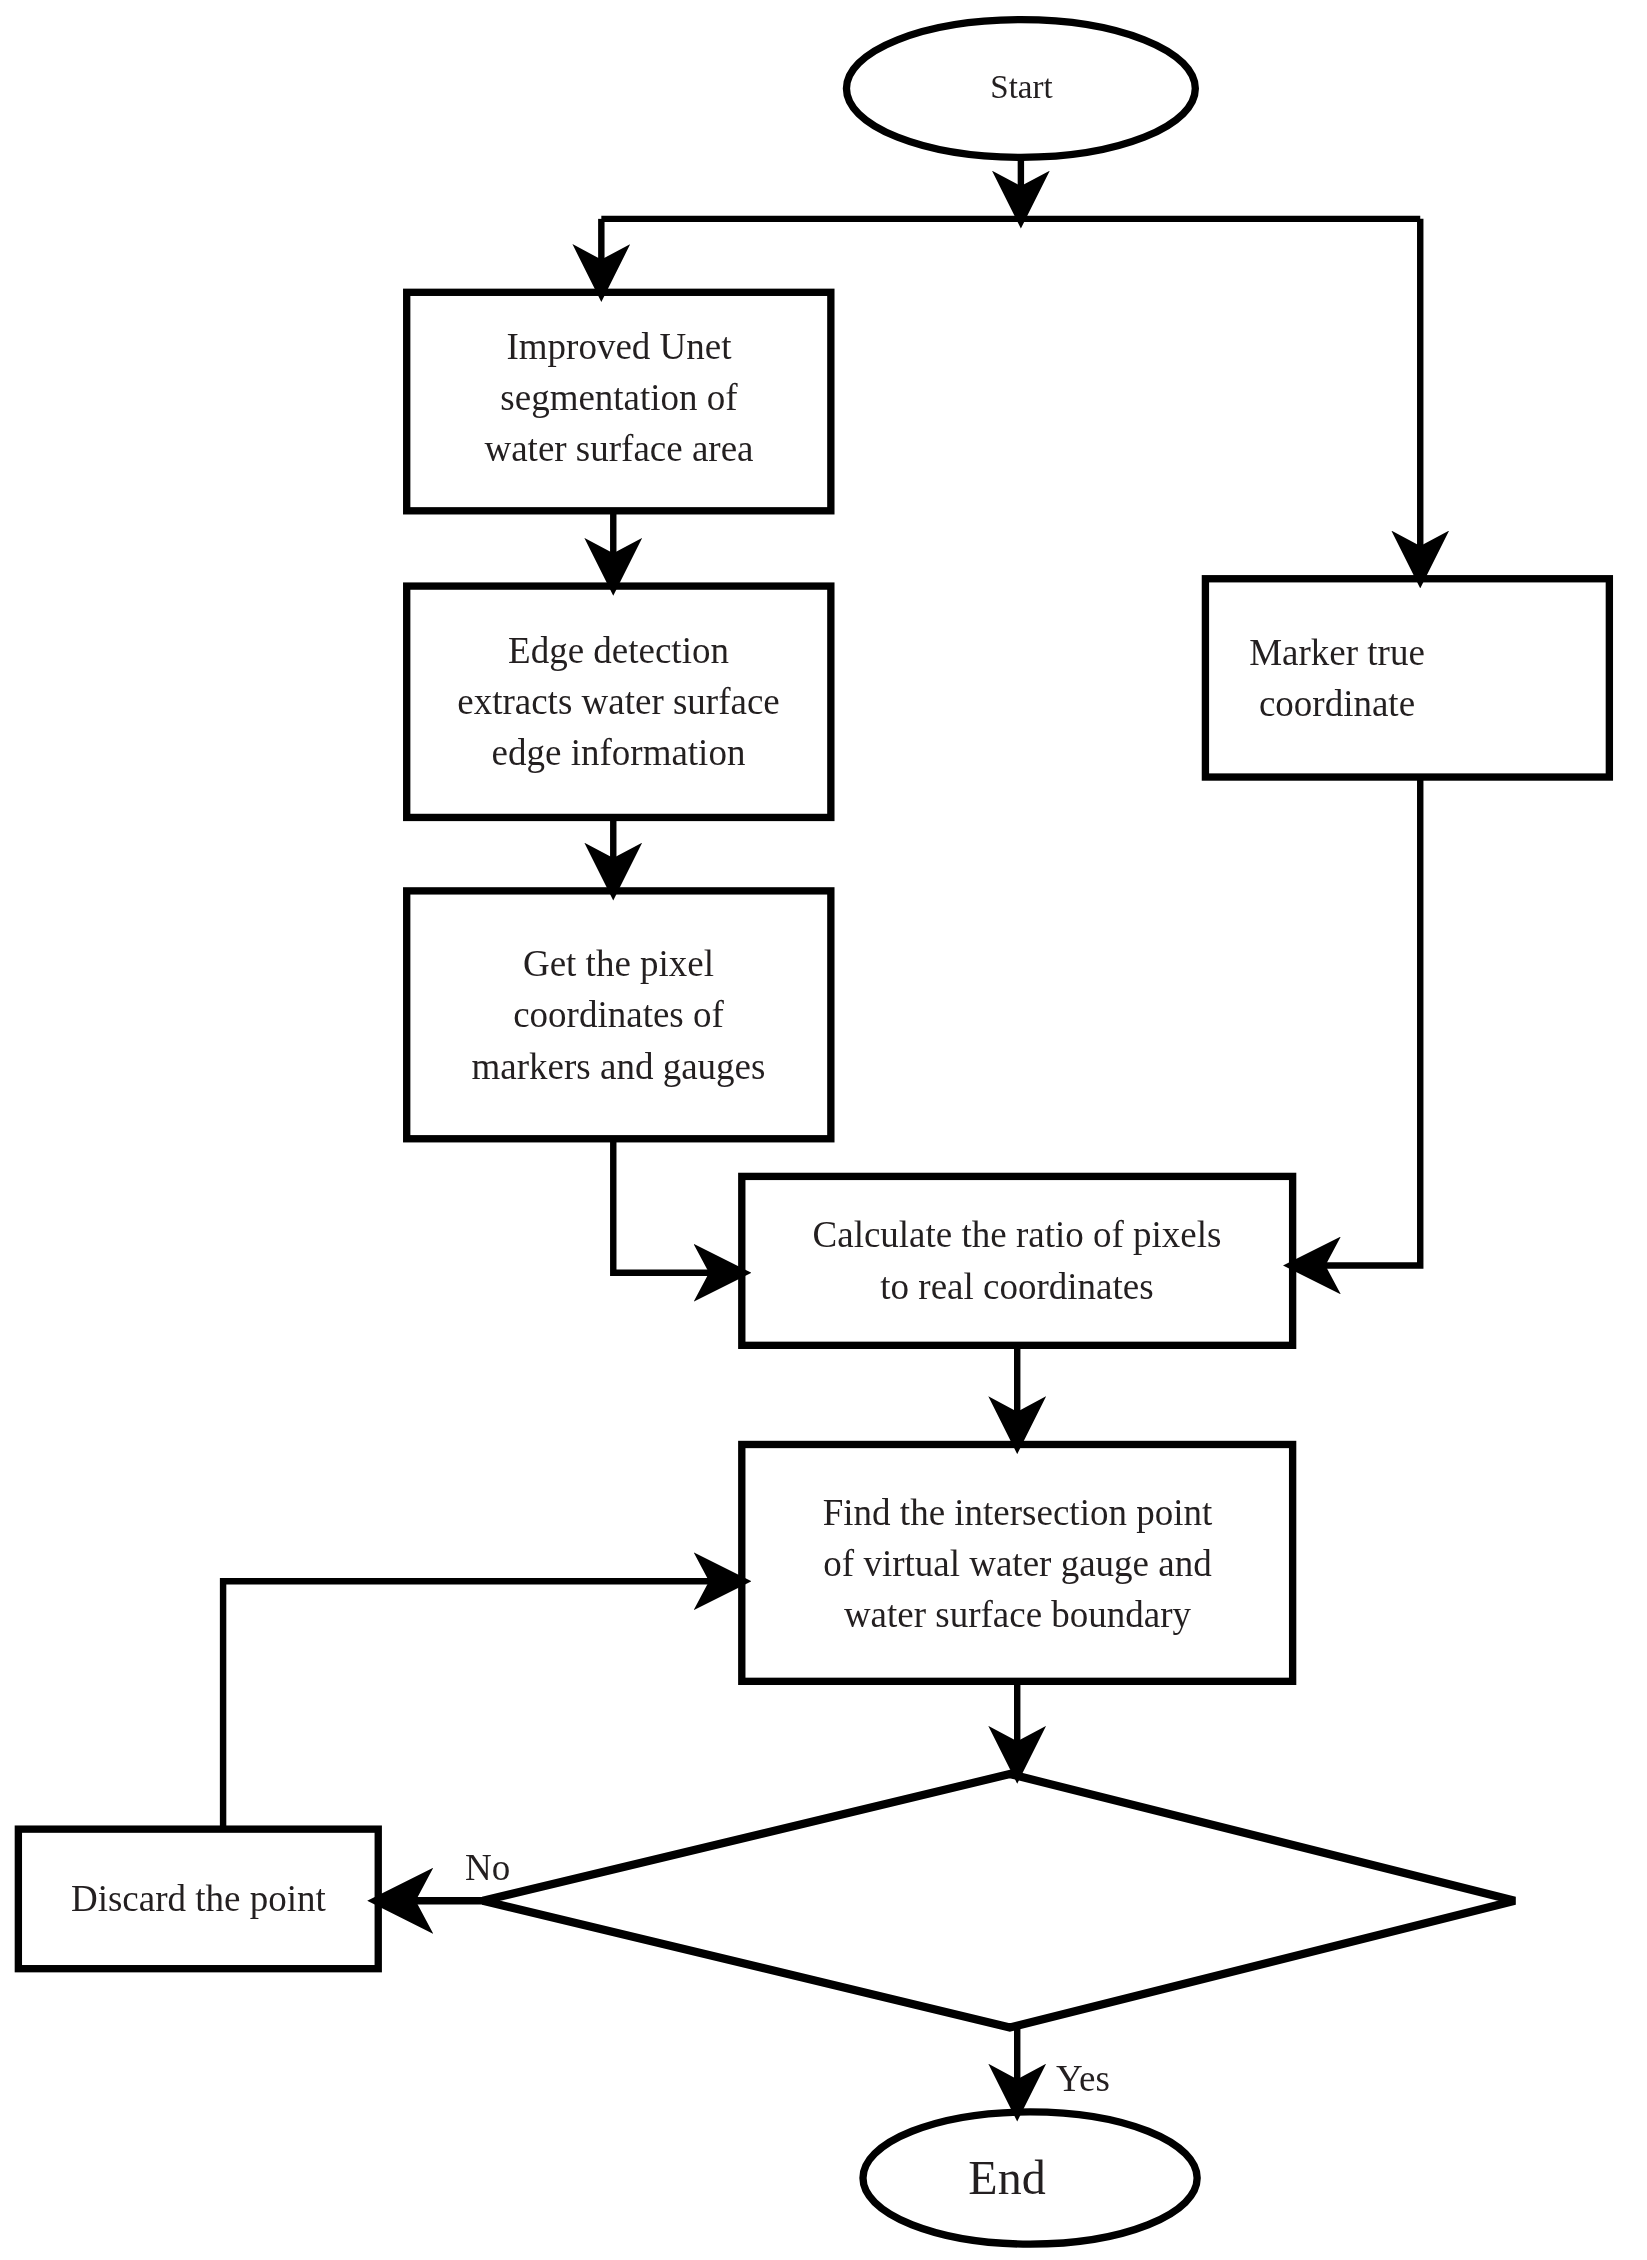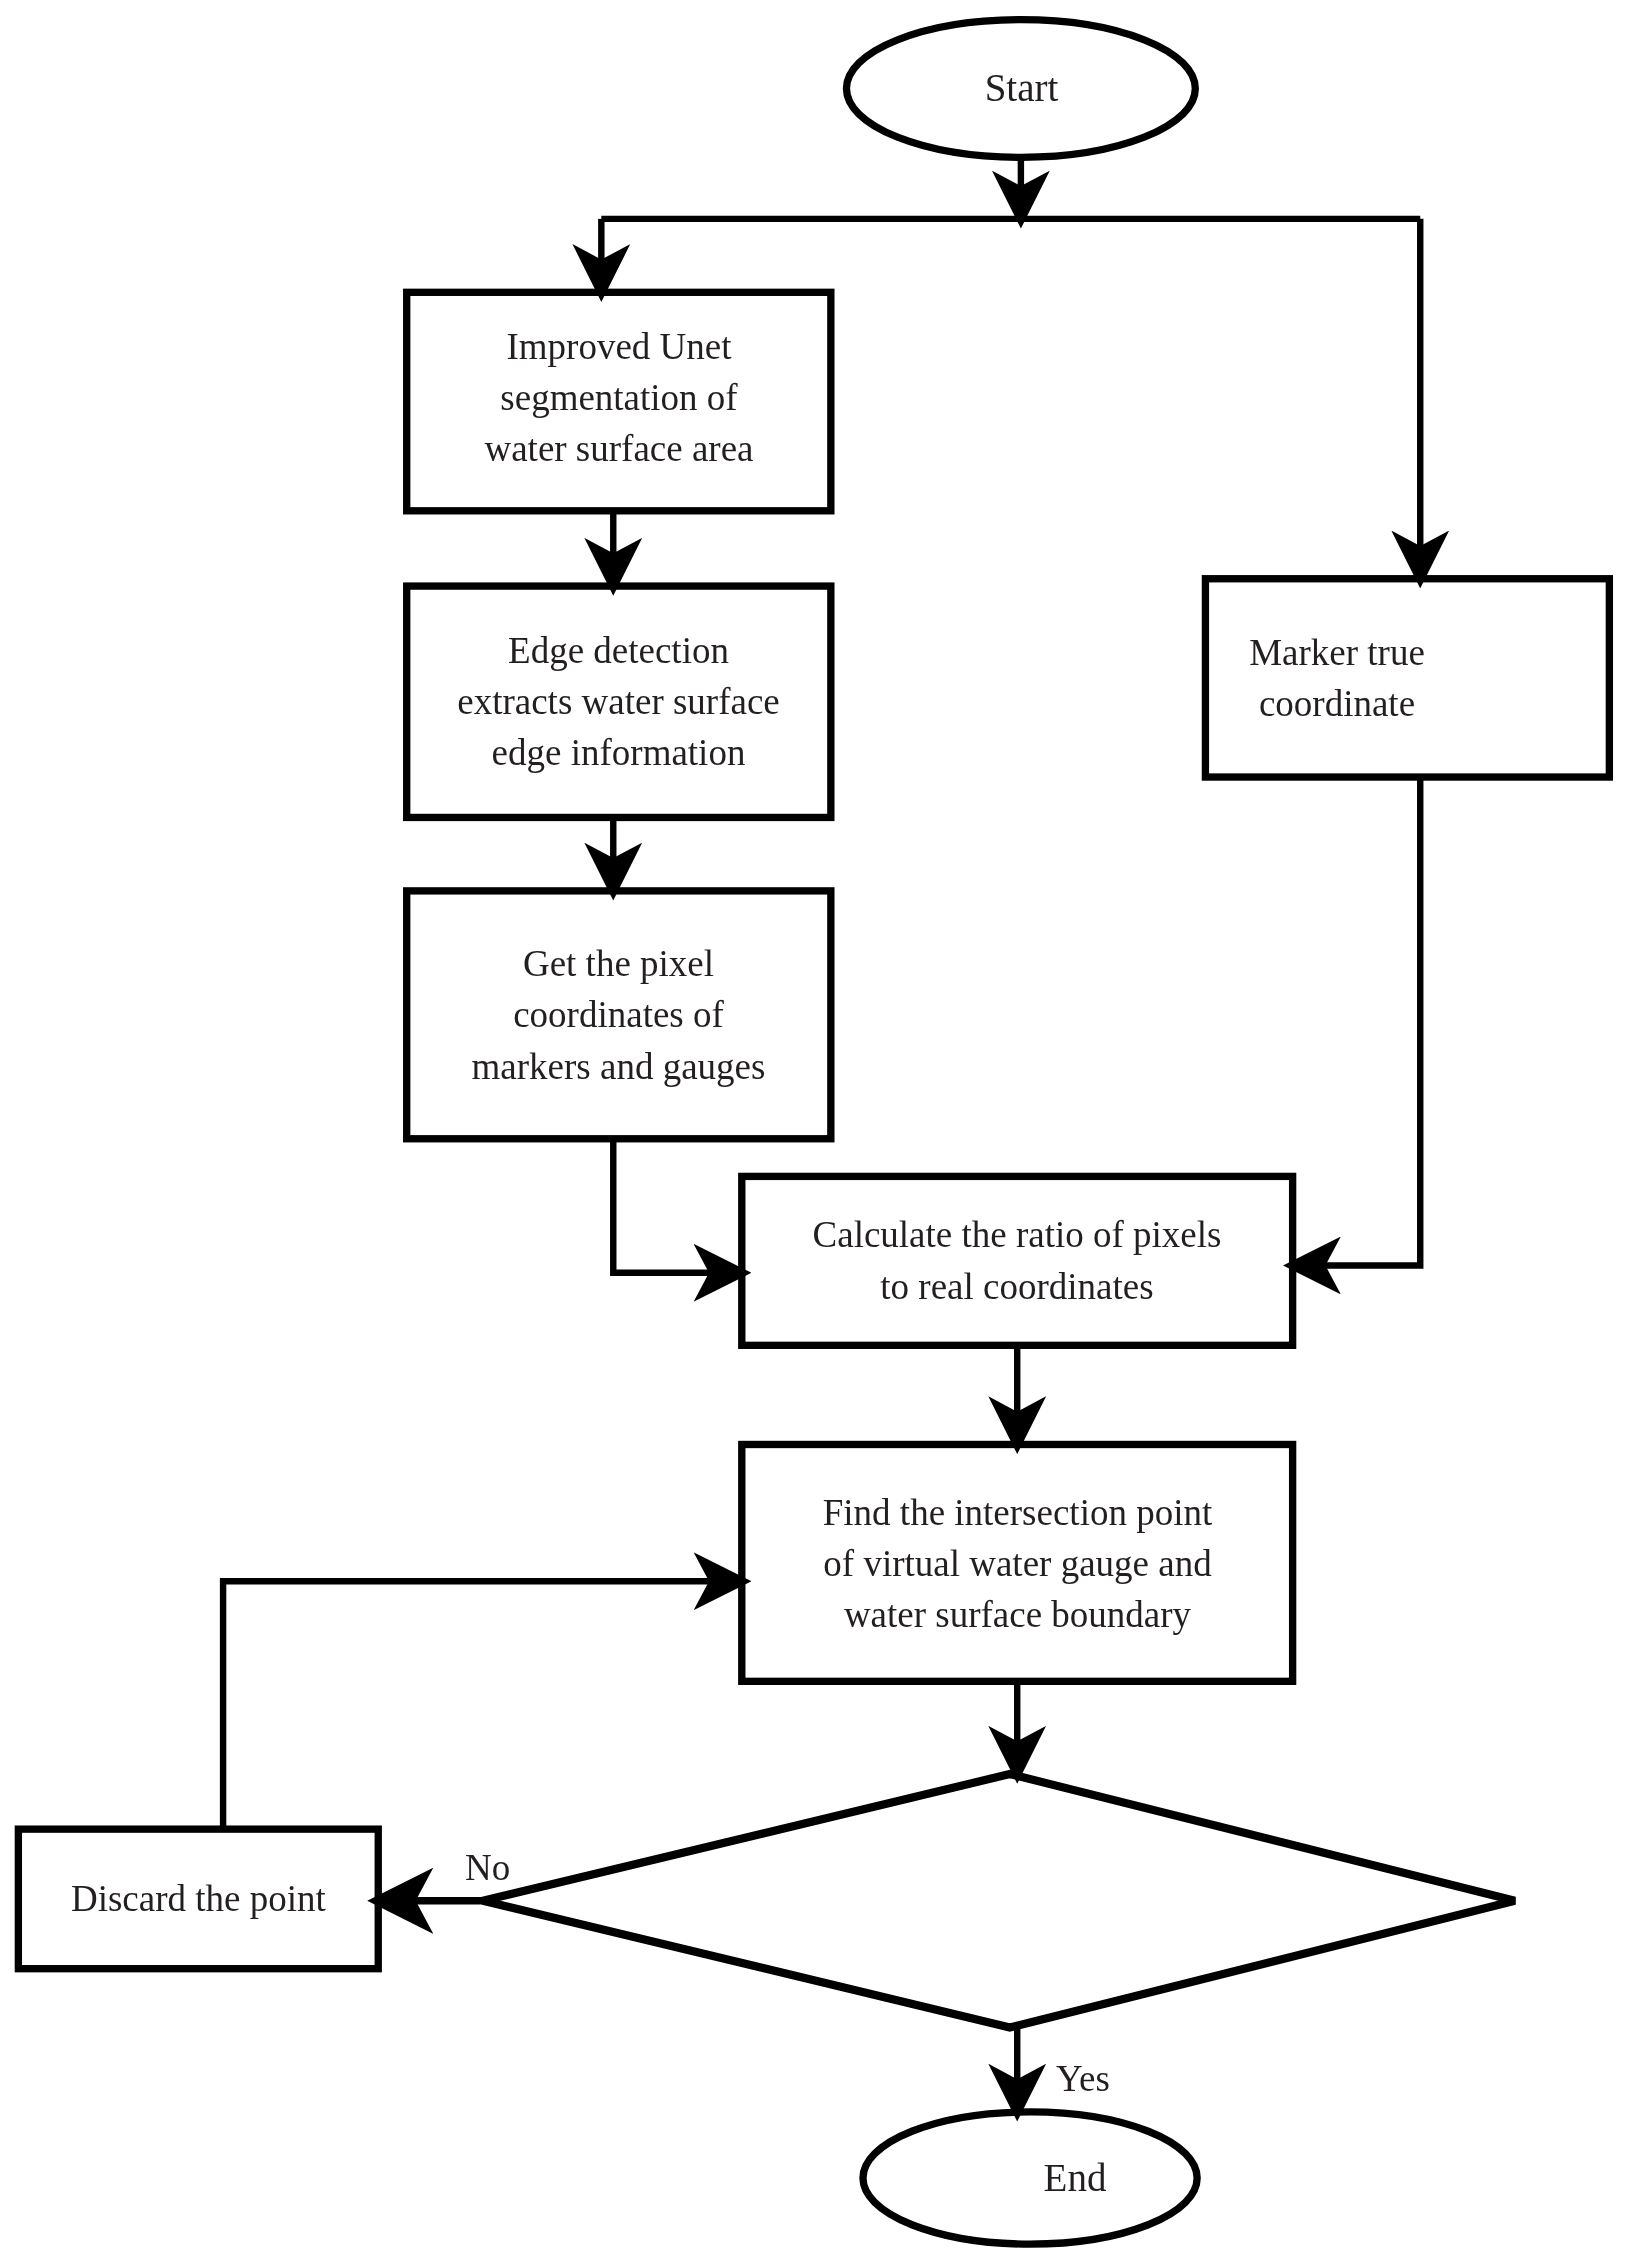--- a/index.html
+++ b/index.html
@@ -101,21 +101,21 @@
 
     <path d="M 1108 1831 L 1108 1932" fill="none" stroke="#000000" stroke-width="7" marker-end="url(#arrow)"></path>
 
     <path d="M 526 2070 L 412 2070" fill="none" stroke="#000000" stroke-width="8" marker-end="url(#arrow)"></path>
 
     <path d="M 243 1992 L 243 1722 L 808 1722" fill="none" stroke="#000000" stroke-width="7" marker-end="url(#arrow)"></path>
 
     <path d="M 1108 2208 L 1108 2300" fill="none" stroke="#000000" stroke-width="7" marker-end="url(#arrow)"></path>
   </svg>
 
-  <div class="node-label" style="left:847px; top:19px; width:349px; height:138px; font-size:39px;">Start</div>
+  <div class="node-label" style="left:847px; top:19px; width:349px; height:138px; font-size:33px;">Start</div>
 
   <div class="node-label" style="left:407px; top:288px; width:424px; height:219px;">Improved Unet
 segmentation of
 water surface area</div>
 
   <div class="node-label" style="left:399px; top:586px; width:439px; height:231px;text-align:center;">Edge detection
 extracts water surface
 edge information</div>
 
   <div class="node-label" style="left:401px; top:891px; width:435px; height:248px;">Get the pixel
@@ -128,21 +128,21 @@
   <div class="node-label" style="left:738px; top:1176px; width:558px; height:169px;">Calculate the ratio of pixels
 to real coordinates</div>
 
   <div class="node-label" style="left:740px; top:1445px; width:555px; height:237px;">Find the intersection point
 of virtual water gauge and
 water surface boundary</div>
 
 
   <div class="node-label" style="left:18.4px; top:1829px; width:360px; height:140px;">Discard the point</div>
 
-  <div class="node-label" style="left:908px; top:2112px; width:334px; height:132px; font-size:39px;">End</div>
+  <div class="node-label" style="left:840px; top:2112px; width:334px; height:132px; font-size:48px;">End</div>
 
   <div class="edge-label" style="left:465px; top:1829px;">No</div>
 
   <div class="edge-label" style="left:1056px; top:2040px;">Yes</div>
 
   <div class="hit" style="left:847px; top:19px; width:349px; height:138px;"></div>
   <div class="hit" style="left:407px; top:292px; width:424px; height:219px;"></div>
   <div class="hit" style="left:407px; top:586px; width:424px; height:231px;"></div>
   <div class="hit" style="left:407px; top:891px; width:424px; height:248px;"></div>
   <div class="hit" style="left:1206px; top:579px; width:404px; height:198px;"></div>

